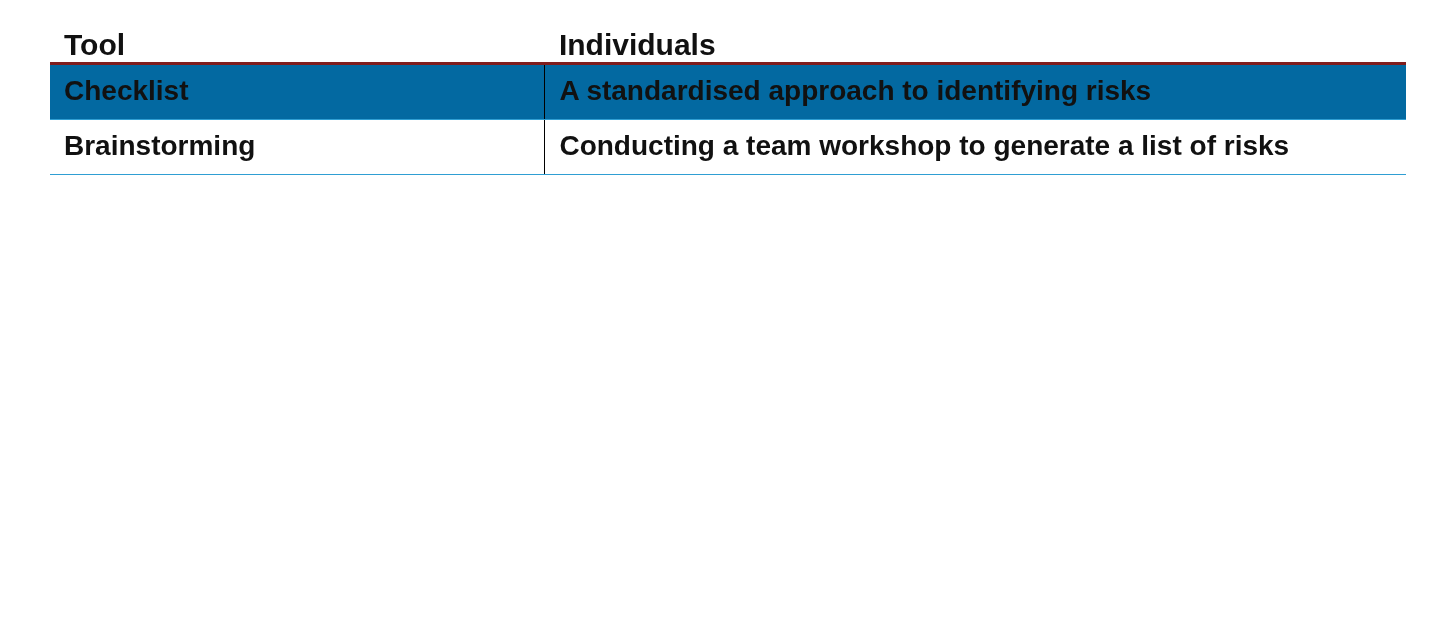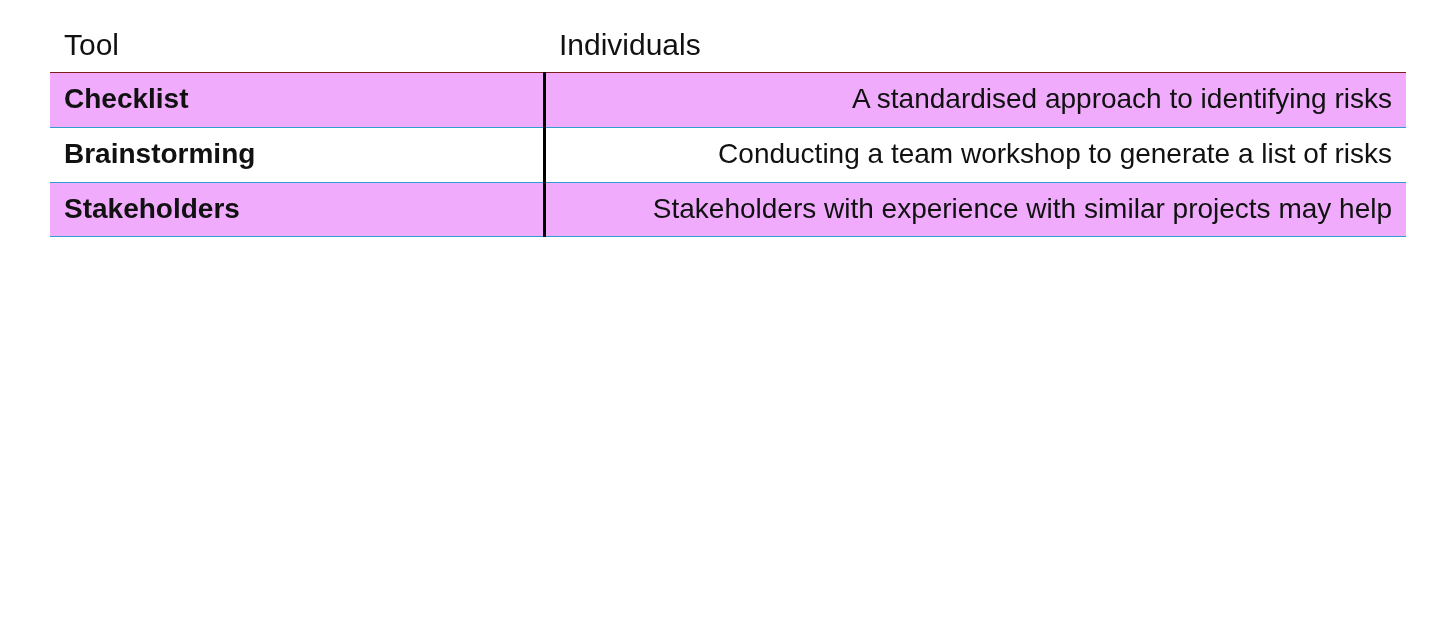--- a/index.html
+++ b/index.html
@@ -16,44 +16,43 @@
   }
   table {
     width: 100%;
     border-collapse: collapse;
     table-layout: fixed;
   }
   col.tool-col { width: 36.5%; }
   col.desc-col { width: 63.5%; }
   th {
     text-align: left;
-    font-weight: 400;
+    font-weight: 700;
     font-size: 30px;
     color: #111;
-    padding: 8px 14px 10px 14px;
-    border-bottom: 1px solid #7f1d1d;
+    padding: 8px 14px 0 14px;
+    border-bottom: 3px solid #7f1d1d;
   }
   td {
     font-size: 28px;
     color: #111;
     padding: 8px 14px 10px 14px;
     vertical-align: top;
     line-height: 1.28;
     border-bottom: 1px solid #2f9ed3;
   }
   td.tool-cell {
     font-weight: 700;
   }
   td.desc-cell {
-    border-left: 3px solid #000000;
-    font-weight: 400;
-    text-align: right;
+    border-left: 1px solid #000000;
+    font-weight: 700;
   }
   tr.shaded td {
-    background: #f0abfc;
+    background: #0369a1;
   }
 </style>
 </head>
 <body>
 
 <div class="wrap">
   <table>
     <colgroup>
       <col class="tool-col">
       <col class="desc-col">
@@ -66,19 +65,15 @@
     </thead>
     <tbody>
       <tr class="shaded">
         <td class="tool-cell">Checklist</td>
         <td class="desc-cell">A standardised approach to identifying risks</td>
       </tr>
       <tr>
         <td class="tool-cell">Brainstorming</td>
         <td class="desc-cell">Conducting a team workshop to generate a list of risks</td>
       </tr>
-      <tr class="shaded">
-        <td class="tool-cell">Stakeholders</td>
-        <td class="desc-cell">Stakeholders with experience with similar projects may help</td>
-      </tr>
     </tbody>
   </table>
 </div>
 
 </body></html>

